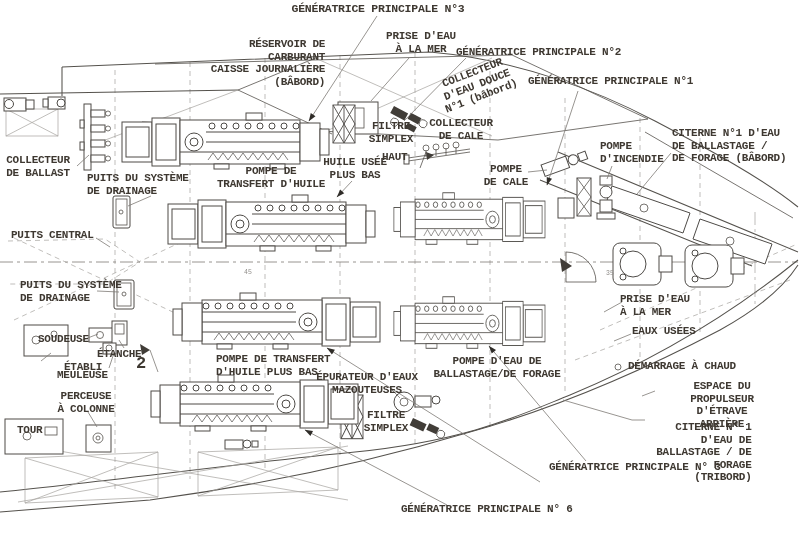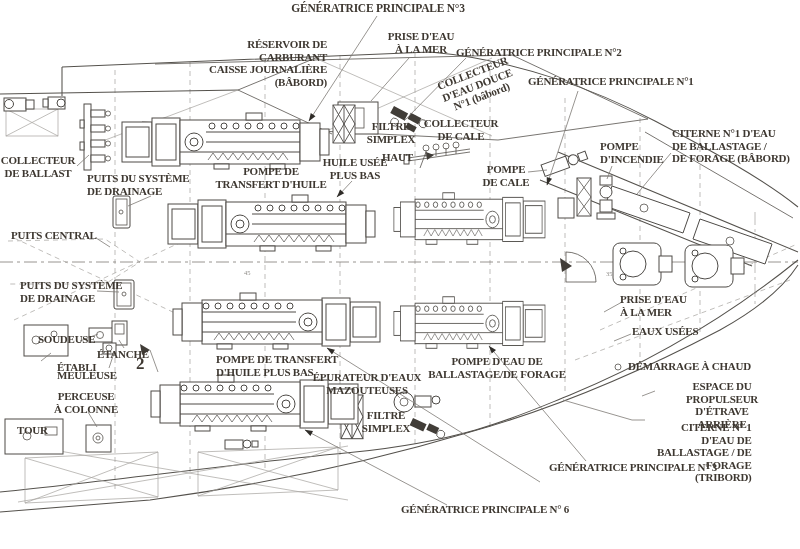--- a/index.html
+++ b/index.html
@@ -1,17 +1,17 @@
 <!DOCTYPE html>
 <html><head>
 <meta charset="utf-8">
 <style>
   html,body{margin:0;padding:0;background:#fff;}
   .stage{position:relative;width:800px;height:549px;background:#fff;overflow:hidden;
-         font-family:Liberation Serif, serif;}
+         font-family:Liberation Mono, monospace;}
   .stage svg{position:absolute;left:0;top:0;}
   .labels{position:absolute;left:0;top:0;width:100%;height:100%;}
   .lbl{position:absolute;font-weight:700;font-size:11px;line-height:1.14;
        color:#3e3831;white-space:pre-line;letter-spacing:-0.25px;}
   .frame-num{position:absolute;font-size:6.5px;font-weight:400;color:#8f8c88;}
   
   .ln{stroke:#55524d;fill:none;stroke-width:1.05;}
   .th{stroke:#55524d;fill:none;stroke-width:.8;}
   .faint{stroke:#a5a29e;fill:none;stroke-width:.7;}
   .dash{stroke-dasharray:5 4;}
@@ -329,21 +329,21 @@
 D'INCENDIE</div>
       <div class="lbl" style="left: 38px; top: 154px; text-align: center; transform: translateX(-50%);">COLLECTEUR
 DE BALLAST</div>
       <div class="lbl" style="left: 87px; top: 172px;">PUITS DU SYSTÈME
 DE DRAINAGE</div>
       <div class="lbl" style="left: 11px; top: 229px;">PUITS CENTRAL</div>
       <div class="lbl" style="left: 20px; top: 279px;">PUITS DU SYSTÈME
 DE DRAINAGE</div>
       <div class="lbl" style="left: 38px; top: 333px;">SOUDEUSE</div>
       <div class="lbl" style="left: 97px; top: 348px;">ÉTANCHE</div>
-      <div class="lbl" style="left: 9px; top: 361px; padding-left: 48px;">ÉTABLI</div>
+      <div class="lbl" style="left: 16px; top: 361px; padding-left: 48px;">ÉTABLI</div>
       <div class="lbl" style="left: 57px; top: 369px;">MEULEUSE</div>
       <div class="lbl" style="left: 86px; top: 390px; text-align: center; transform: translateX(-50%);">PERCEUSE
 À COLONNE</div>
       <div class="lbl" style="left: 17px; top: 424px;">TOUR</div>
       <div class="lbl" style="left: 216px; top: 353px;">POMPE DE TRANSFERT
 D'HUILE PLUS BAS</div>
       <div class="lbl" style="left: 271px; top: 165px; text-align: center; transform: translateX(-50%);">POMPE DE
 TRANSFERT D'HUILE</div>
       <div class="lbl" style="left: 367px; top: 371px; text-align: center; transform: translateX(-50%);">ÉPURATEUR D'EAUX
 MAZOUTEUSES</div>

